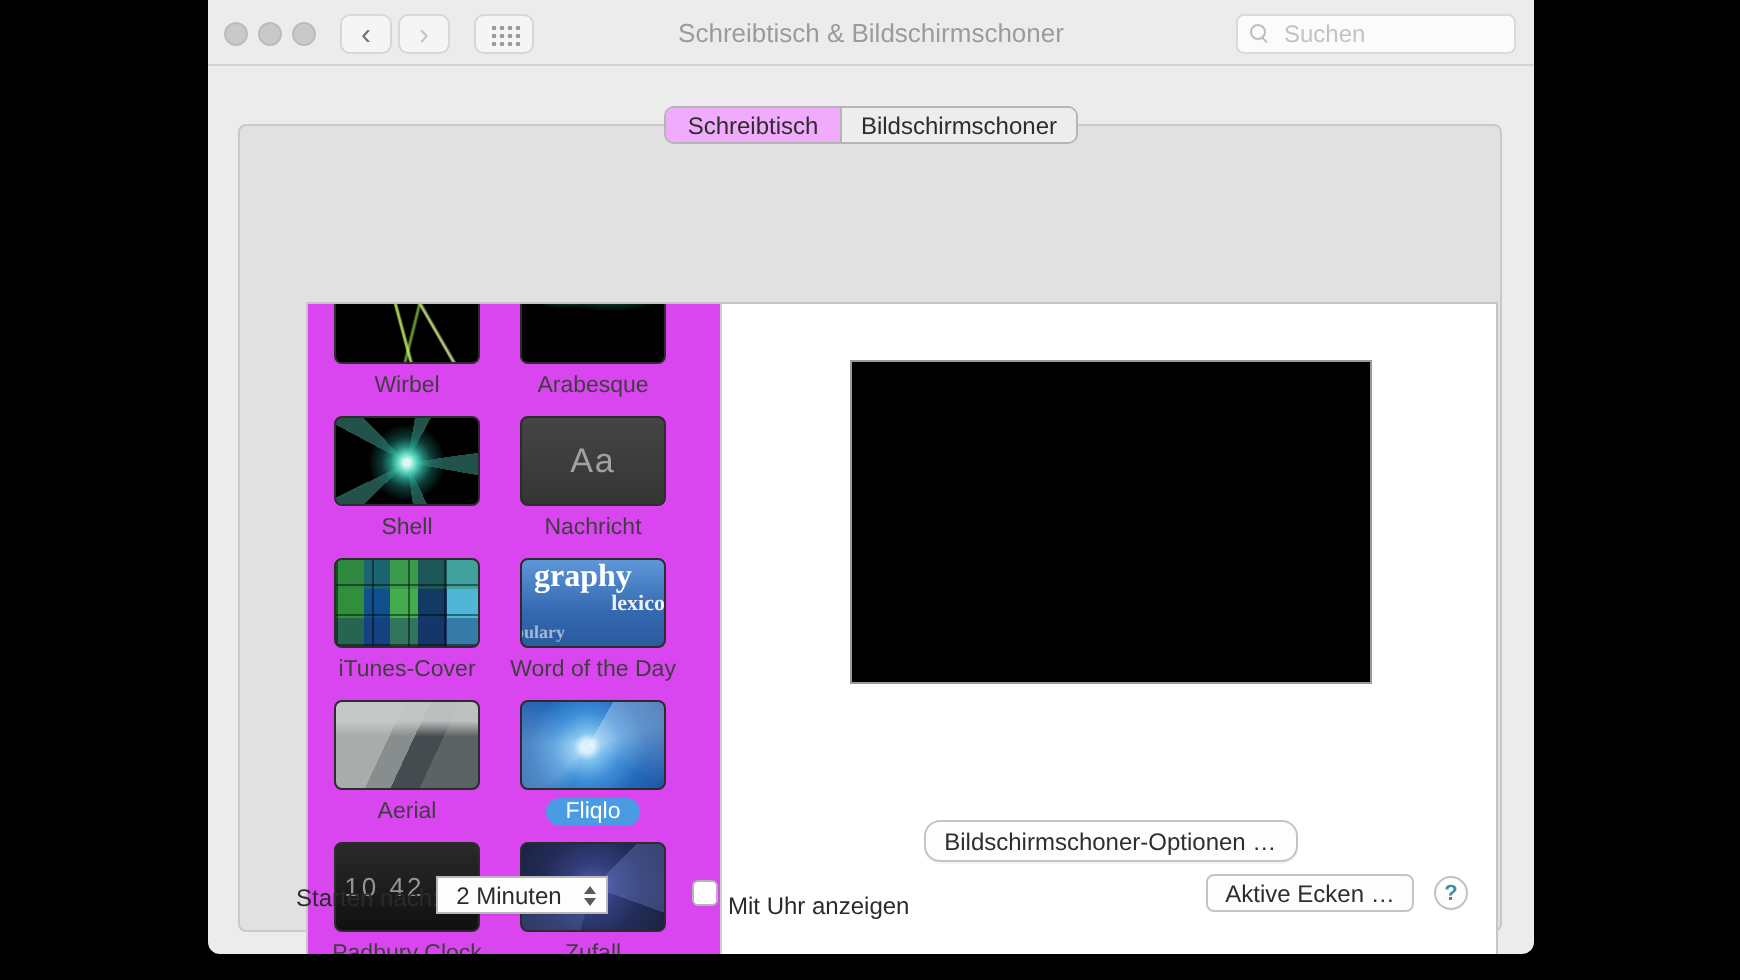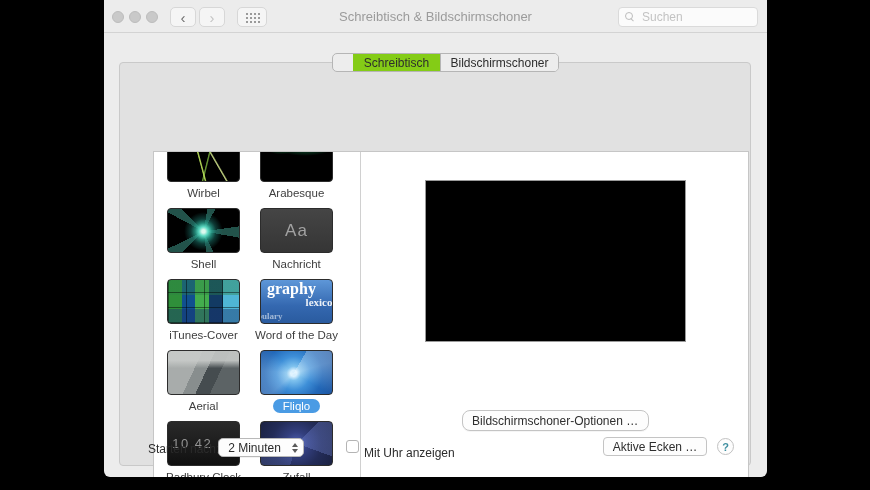--- a/index.html
+++ b/index.html
@@ -33,29 +33,29 @@
   .mag::before{content:"";position:absolute;left:0;top:0;width:6px;height:6px;border:1.4px solid #bdbdbd;border-radius:50%;}
   .mag::after{content:"";position:absolute;left:6.4px;top:6.4px;width:3.6px;height:1.4px;background:#bdbdbd;
               transform:rotate(45deg);transform-origin:0 0;}
   .search input{border:none;outline:none;background:transparent;width:100%;font-size:12px;color:#555;}
   .search input::placeholder{color:#c3c3c3;}
 
   
   .tabs{position:absolute;left:228px;top:53px;height:19px;display:flex;border:1px solid #b5b5b5;
         border-radius:5px;overflow:hidden;background:#ededed;z-index:5;}
   .tab{display:flex;align-items:center;justify-content:center;font-size:12px;color:#2d2d2d;height:100%;}
-  .tab.first{width:88px;background:#84cc16;border-right:1px solid #b5b5b5;margin-left:20px;}
+  .tab.first{width:88px;background:#f0abfc;border-right:1px solid #b5b5b5;}
   .tab.second{width:117px;background:#ededed;}
 
   
   .pane{position:absolute;left:15px;top:62px;width:632px;height:404px;background:#e1e1e1;
         border:1px solid #c9c9c9;border-radius:4px;}
 
   
-  .whitebox{position:absolute;left:33px;top:88px;width:596px;height:340px;background:#ffffff;
+  .whitebox{position:absolute;left:33px;top:88px;width:596px;height:340px;background:#d946ef;
             border:1px solid #c6c6c6;display:flex;}
   .saver-list{position:relative;width:206px;height:100%;overflow:hidden;}
   .saver-grid{position:absolute;left:13px;top:-15px;width:180px;
               display:grid;grid-template-columns:73px 73px;column-gap:20px;}
   .saver-cell{width:73px;height:71px;display:flex;flex-direction:column;align-items:center;}
   .thumb{width:73px;height:45px;border-radius:4px;border:1px solid #2c2c2c;overflow:hidden;
          position:relative;flex:0 0 auto;background:#000;}
   .caption{margin-top:4px;font-size:11.5px;color:#3e3e3e;white-space:nowrap;line-height:14px;}
   .caption.selected{background:#4a9be4;color:#fff;border-radius:8px;padding:0 10px;}
   .thumb-text{position:absolute;inset:0;display:flex;align-items:center;justify-content:center;}
@@ -103,21 +103,21 @@
   .preview-pane{position:relative;width:389px;height:100%;border-left:1px solid #d0d0d0;background:#fff;}
   .preview-screen{position:absolute;left:64px;top:28px;width:261px;height:162px;background:#000;border:1px solid #9a9a9a;}
   .options-btn{position:absolute;left:101px;top:258px;width:187px;height:21px;background:#fdfdfd;
                border:1px solid #c4c4c4;border-radius:8px;font-size:12px;color:#2e2e2e;
                display:flex;align-items:center;justify-content:center;box-shadow:0 1px 0 rgba(0,0,0,.04);}
 
   
   .bottom-row{position:absolute;left:0;top:372px;width:100%;height:32px;font-size:12px;color:#2b2b2b;}
   .start-label{position:absolute;left:28px;top:7px;}
   .popup{position:absolute;left:98px;top:3px;width:86px;height:19px;background:#fdfdfd;border:1px solid #b9b9b9;
-         border-radius:5px;display:flex;align-items:center;box-shadow:0 1px 0 rgba(0,0,0,.05);}
+         border-radius:0;display:flex;align-items:center;box-shadow:0 1px 0 rgba(0,0,0,.05);}
   .popup-value{flex:1;text-align:center;font-size:12px;color:#2b2b2b;}
   .popup-arrows{width:13px;height:100%;display:flex;flex-direction:column;align-items:center;justify-content:center;gap:2px;padding-right:3px;}
   .arr-up{width:0;height:0;border-left:3.5px solid transparent;border-right:3.5px solid transparent;border-bottom:4px solid #5a5a5a;}
   .arr-dn{width:0;height:0;border-left:3.5px solid transparent;border-right:3.5px solid transparent;border-top:4px solid #5a5a5a;}
   .clock-check{position:absolute;left:226px;top:5px;width:13px;height:13px;background:#fff;border:1px solid #b4b4b4;border-radius:3px;}
   .clock-label{position:absolute;left:244px;top:11px;}
   .corners-btn{position:absolute;left:483px;top:2px;width:104px;height:19px;background:#fdfdfd;border:1px solid #c4c4c4;
                border-radius:4px;display:flex;align-items:center;justify-content:center;font-size:12px;color:#2e2e2e;}
   .help-btn{position:absolute;left:597px;top:3px;width:17px;height:17px;border-radius:50%;background:#fdfdfd;
             border:1px solid #c2c2c2;display:flex;align-items:center;justify-content:center;

